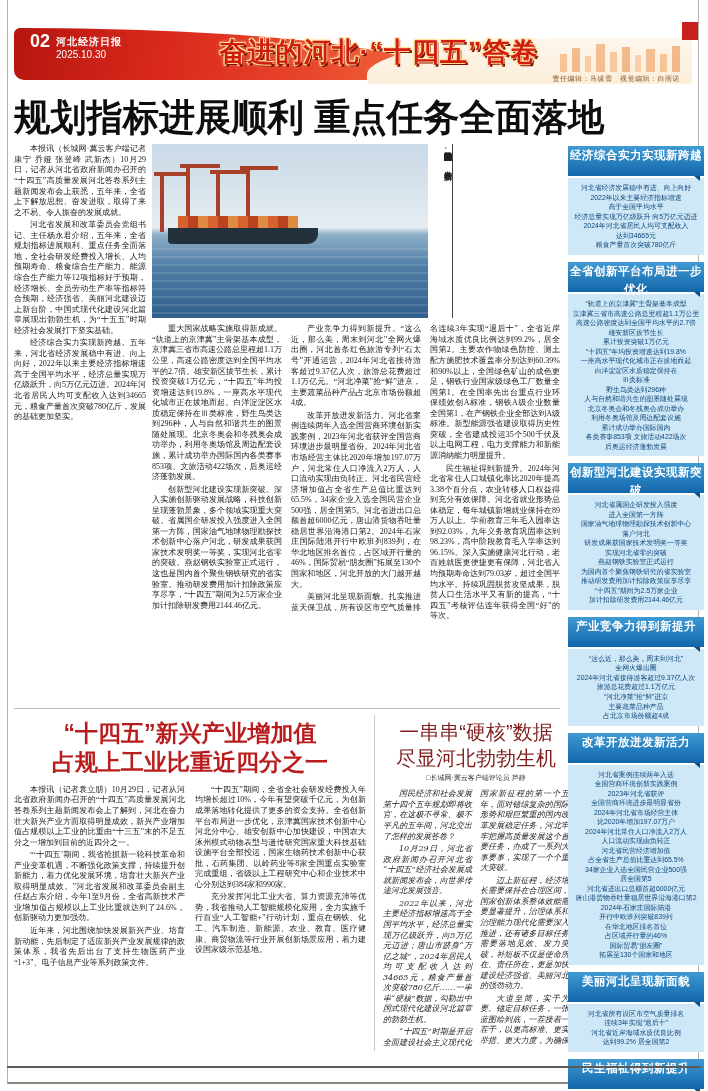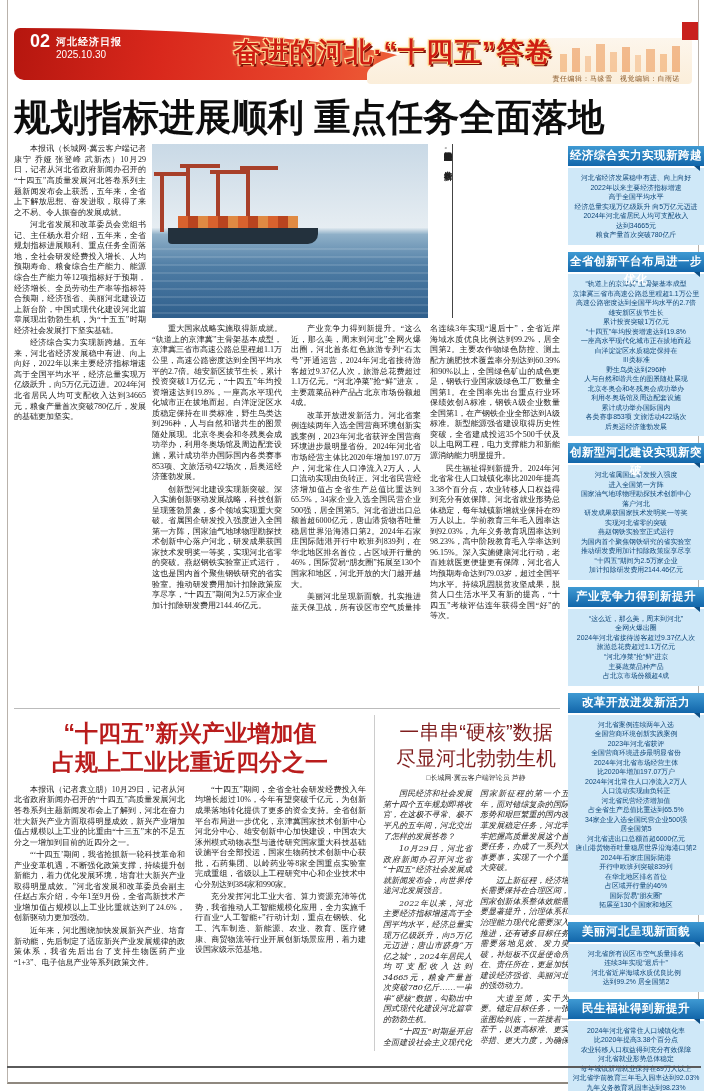--- a/index.html
+++ b/index.html
@@ -17,21 +17,21 @@
     linear-gradient(#f2a868,#f2a868) 54px 10px/7px 20px no-repeat,
     linear-gradient(#ea8a42,#ea8a42) 66px 5px/8px 25px no-repeat,
     linear-gradient(#f4b67e,#f4b67e) 79px 13px/6px 17px no-repeat,
     linear-gradient(#ec9550,#ec9550) 90px 7px/9px 23px no-repeat,
     linear-gradient(#f0a05a,#f0a05a) 104px 12px/7px 18px no-repeat,
     linear-gradient(#ea8a42,#ea8a42) 116px 4px/8px 26px no-repeat;}
   .page-id{position:absolute;left:16px;top:8px;color:#fff;display:flex;align-items:flex-start;gap:6px;}
   .page-no{font-size:18px;font-weight:bold;line-height:1;}
   .paper-meta{font-size:10px;line-height:1.3;padding-top:3px;}
   .paper-name{font-weight:bold;letter-spacing:1px;}
-  .banner-title{position:absolute;left:214px;top:10px;width:330px;text-align:center;font-size:27px;font-weight:900;color:#cf1d12;letter-spacing:1px;
+  .banner-title{position:absolute;left:200px;top:10px;width:330px;text-align:center;font-size:27px;font-weight:900;color:#cf1d12;letter-spacing:1px;
     text-shadow:-1px -1px 0 #ffe2a1,1px -1px 0 #ffe2a1,-1px 1px 0 #ffd98c,1.5px 1.5px 0 #7d1207,0 0 4px rgba(255,230,170,.9);}
   .editors{position:absolute;right:12px;bottom:4px;font-size:7px;color:#8a5a2a;letter-spacing:.5px;}
   .corner-mark{position:absolute;right:-6px;top:-2px;width:16px;height:18px;background:#c8201d;}
   
   .headline{width:552px;margin:8px 0 4px 0;font-size:37px;font-weight:900;color:#0d0d0d;letter-spacing:0;line-height:1.2;white-space:nowrap;transform:scaleX(.98);transform-origin:left;}
   
   .content{display:flex;gap:8px;}
   .main{width:546px;flex:0 0 546px;}
   .sidebar{width:136px;flex:0 0 136px;height:948px;overflow:hidden;margin-top:2px;}
   
@@ -47,21 +47,21 @@
   .c4{left:94px;top:22px;width:4px;height:66px;} .c4b{left:88px;top:22px;width:38px;height:4px;}
   .ship{position:absolute;left:16px;top:84px;width:150px;height:16px;background:#23313d;border-radius:0 0 10px 4px;}
   .containers{position:absolute;left:26px;top:72px;width:120px;height:12px;background:repeating-linear-gradient(90deg,#d8622e 0 10px,#b9441f 10px 20px,#e08a43 20px 30px);}
   .wake{position:absolute;left:0;top:104px;width:276px;height:70px;background:repeating-linear-gradient(180deg,rgba(255,255,255,.12) 0 2px,rgba(0,0,0,0) 2px 8px);}
   .caption-strip{width:20px;margin-left:4px;border-right:1px solid #444;writing-mode:vertical-rl;font-size:8px;color:#222;line-height:1.25;padding-top:2px;height:172px;overflow:hidden;}
   .caption-credit{writing-mode:vertical-rl;font-weight:bold;margin-top:8px;}
   .article-cols{margin-top:6px;height:376px;overflow:hidden;column-count:3;column-gap:9px;}
   .bodytext p{margin:0 0 2px 0;font-family:"Liberation Serif",serif;font-size:8px;line-height:1.32;color:#1a1a1a;text-align:justify;text-indent:2em;}
   
   .sidebar-section{margin-bottom:7px;}
-  .sec-header{position:relative;background:linear-gradient(180deg,#3f9ad3,#1266aa);color:#fff;font-size:11.5px;font-weight:bold;text-align:center;height:20px;line-height:18px;letter-spacing:.5px;}
+  .sec-header{position:relative;background:linear-gradient(180deg,#3f9ad3,#1266aa);color:#fff;font-size:11.5px;font-weight:bold;text-align:center;height:30px;line-height:18px;letter-spacing:.5px;}
   .sec-header::after{content:"";position:absolute;right:4px;bottom:-5px;border-left:6px solid transparent;border-right:0 solid transparent;border-top:5px solid #0c4e85;}
   .sec-panel{background:#cfe8f8;padding:5px 2px;margin-top:2px;}
   .sec-line{font-size:6.9px;line-height:1.38;color:#0d4577;text-align:center;}
   
   .bottom{display:flex;margin-top:8px;border-top:1px solid #bbb;padding-top:6px;}
   .bottom-left{width:352px;flex:0 0 352px;padding-right:8px;}
   .bottom-right{width:186px;flex:0 0 186px;border-left:1px solid #ccc;padding-left:8px;}
   .bl-headline{text-align:center;font-size:23px;font-weight:900;color:#b91c1c;line-height:1.25;margin:4px 0 8px 0;}
   .br-headline{text-align:center;font-size:20px;font-weight:400;color:#7f1d1d;line-height:1.3;margin:4px 0 2px 0;}
   .br-byline{text-align:center;font-size:7px;color:#333;margin-bottom:6px;}

